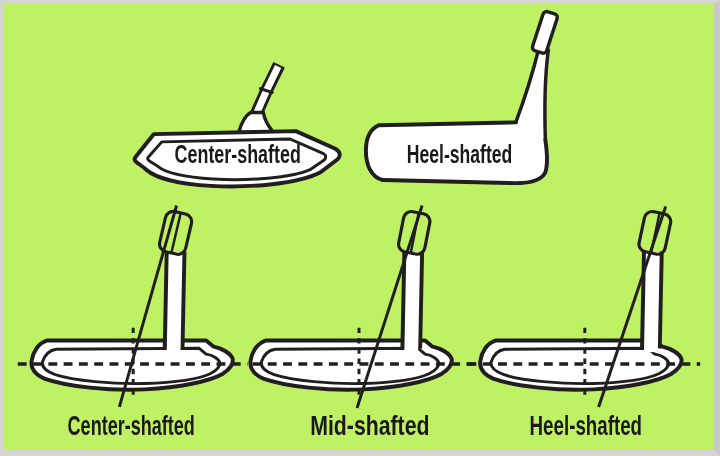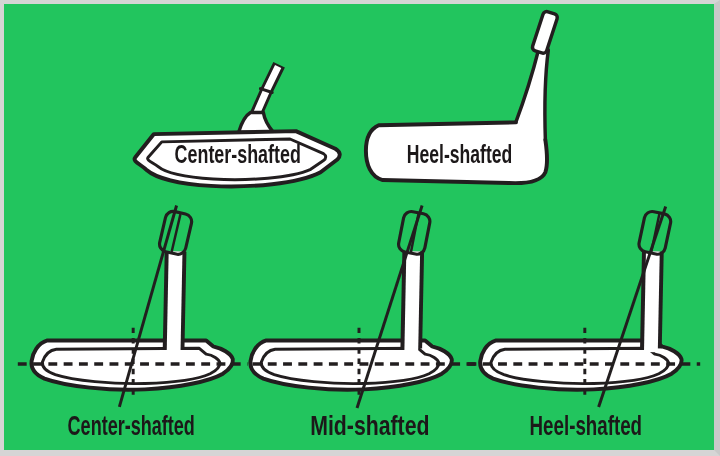--- a/index.html
+++ b/index.html
@@ -1,20 +1,20 @@
 <!DOCTYPE html>
 <html><head>
 <meta charset="utf-8">
 <style>
   html,body{margin:0;padding:0;background:#ffffff;}
   .frame{
     position:relative;
     width:720px;height:456px;
     box-sizing:border-box;
-    background:#22c55e;
+    background:#bef264;
     border-top:4px solid #d5d5d5;
     border-left:4px solid #d5d5d5;
     border-right:6px solid #c9c9c9;
     border-bottom:6px solid #d5d5d5;
     overflow:hidden;
   }
   svg{display:block;}
   .ln{stroke:#221e1f;fill:none;stroke-linejoin:round;stroke-linecap:round;}
   .wfill{fill:#ffffff;}
   .tube-b{stroke:#221e1f;fill:none;stroke-linecap:butt;stroke-linejoin:miter;}

